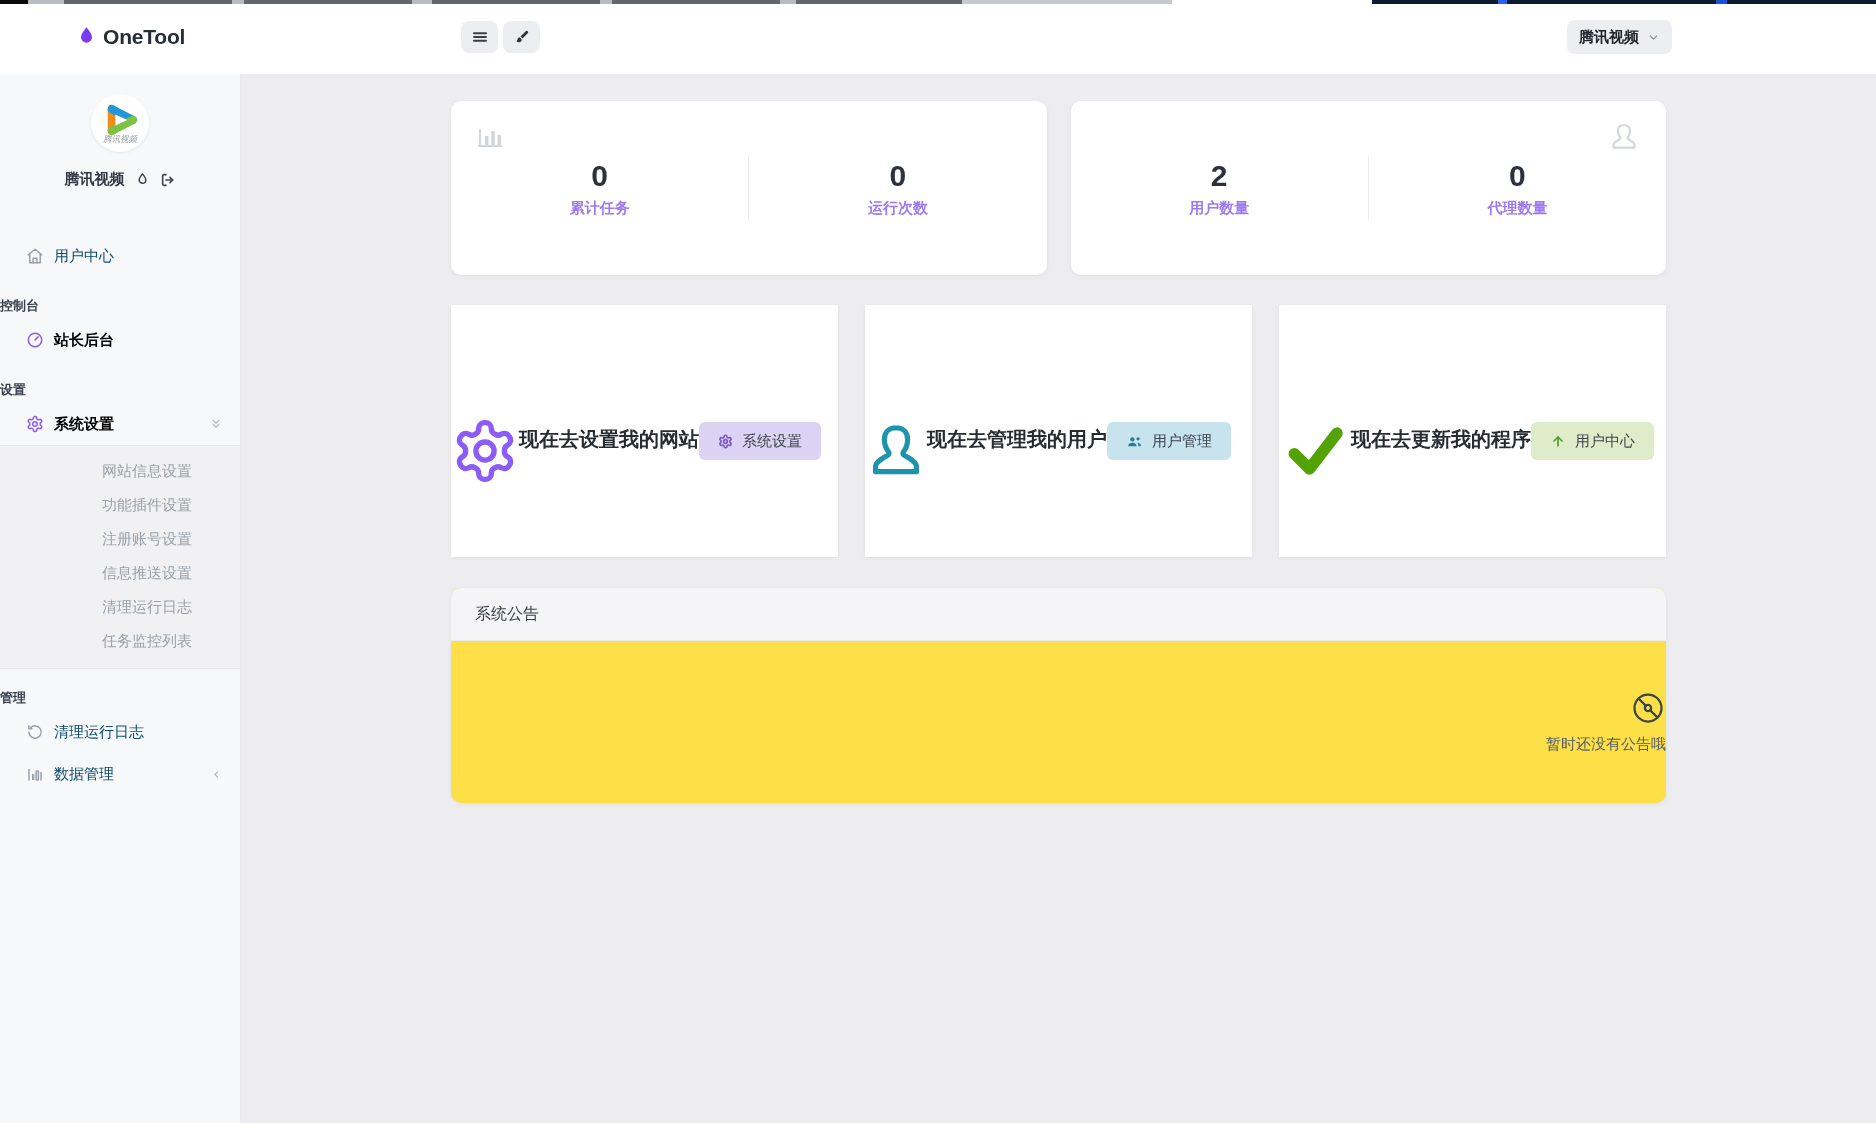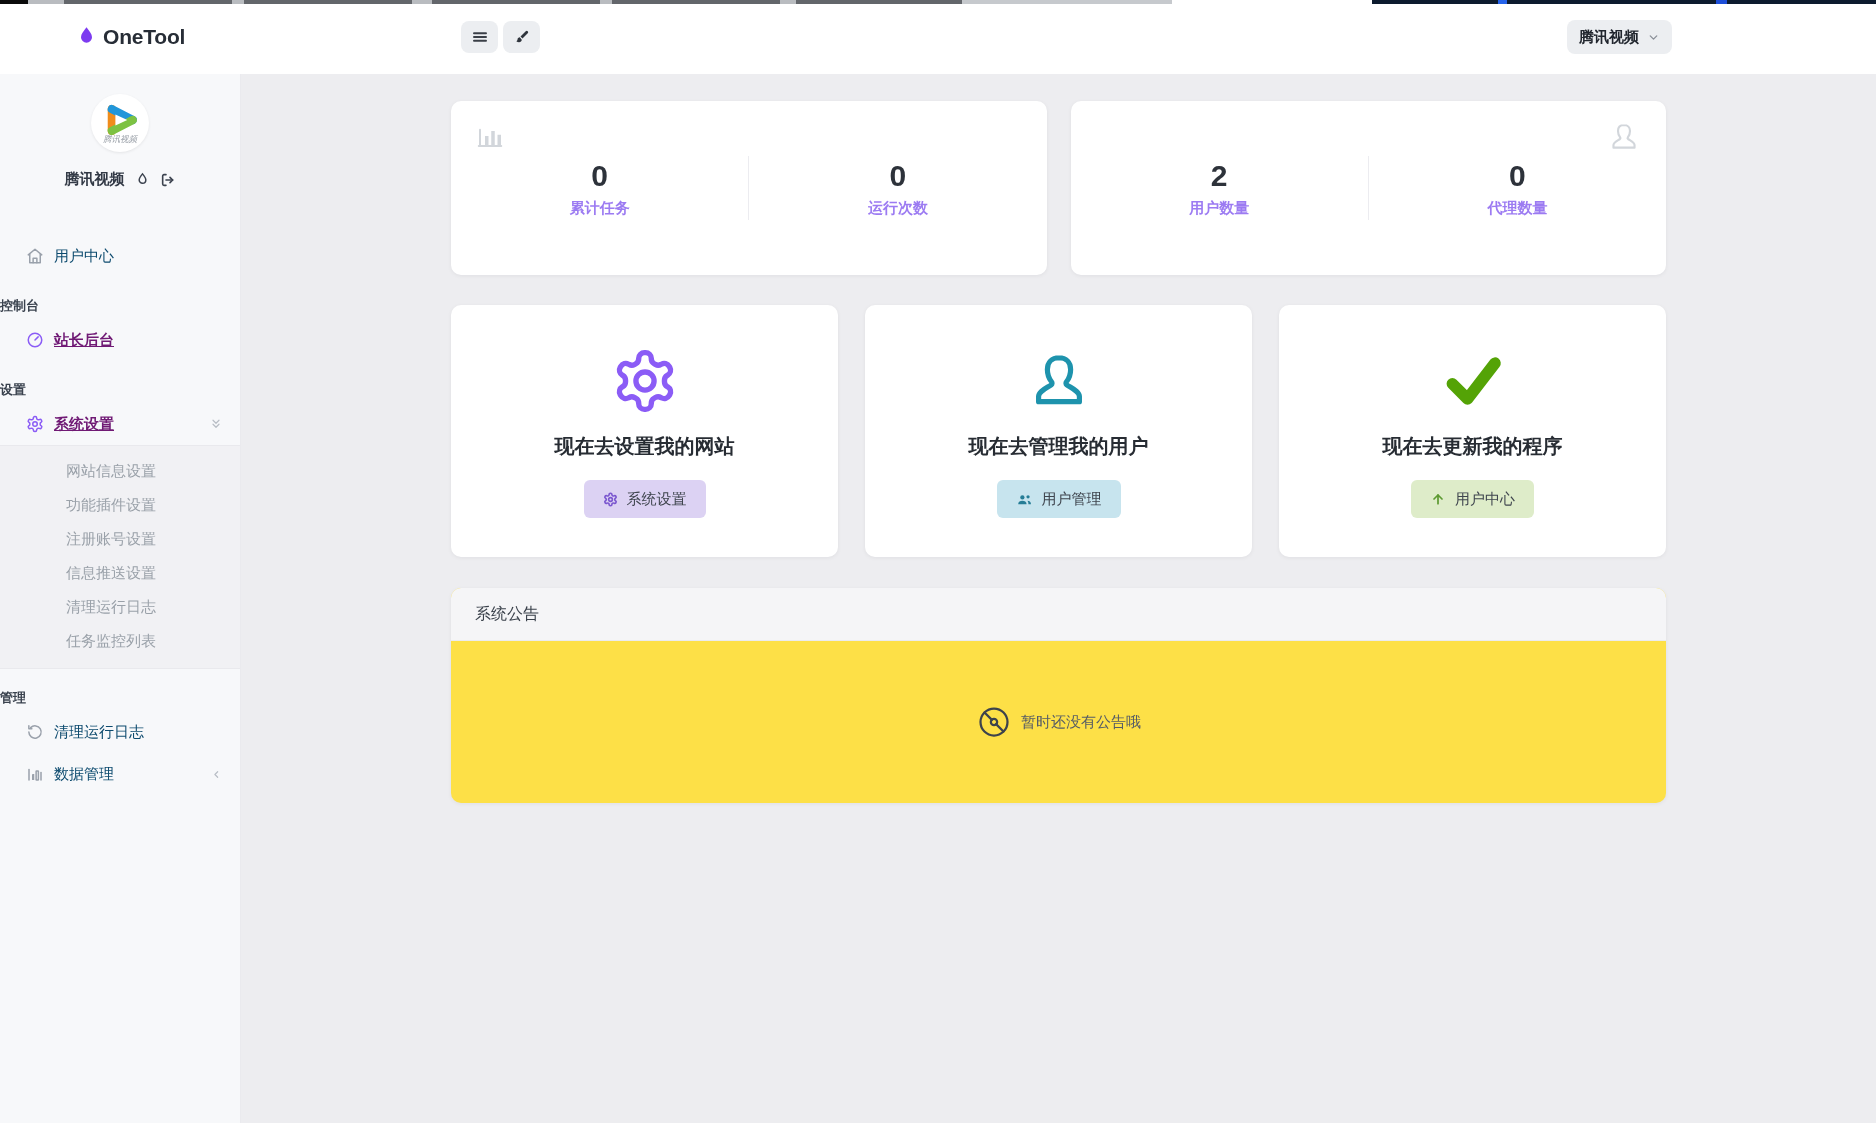--- a/index.html
+++ b/index.html
@@ -35,58 +35,58 @@
             align-items:center; justify-content:center; overflow:hidden; }
   .avatar-caption { font-size:8.5px; color:#9aa0a8; font-style:italic; margin-top:-6px; }
   .profile-row { margin-top:18px; display:flex; align-items:center; justify-content:center; gap:10px; }
   .profile-name { font-size:15px; font-weight:bold; color:#333a46; }
   .profile-ico { color:#3b424e; }
 
   .menu { margin-top:46px; }
   .m-item { height:42px; display:flex; align-items:center; padding:0 18px 0 25px;
             color:#0c4a6e; font-size:15px; cursor:pointer; }
   .m-item .ico { width:20px; margin-right:9px; color:#9aa1ab; display:flex; justify-content:center; }
-  .m-item.active { color:#701a75; font-weight:bold;text-decoration:underline; }
+  .m-item.active { color:#000000; font-weight:bold; }
   .m-item.active .ico { color:#8b5cf6; }
   .m-chevron { margin-left:auto; color:#b8bdc5; display:flex; }
   .section-h { margin:20px 0 4px; font-size:13px; font-weight:bold; color:#3a424e; }
-  .submenu { background:#f1f1f4; border-top:1px solid #e9e9ed; border-bottom:1px solid #e9e9ed; padding:8px 12px 10px; }
+  .submenu { background:#f1f1f4; border-top:1px solid #e9e9ed; border-bottom:1px solid #e9e9ed; padding:8px 12px 10px;text-align:center; }
   .sub-item { height:34px; line-height:34px; padding-left:54px; font-size:15px; color:#9aa1a9; cursor:pointer; }
 
   
   .main { position:absolute; top:74px; left:241px; right:0; bottom:0; overflow:hidden; }
   .content { width:1215px; margin:27px auto 0; }
   .row1 { display:flex; gap:24px; }
   .stat-card { flex:1; height:174px; background:#fff; border-radius:10px; position:relative;
                box-shadow:0 1px 4px rgba(20,20,40,.06); display:flex; align-items:center; }
   .corner-ico { position:absolute; top:20px; color:#d2d6db; }
   .corner-ico.left { left:24px; } .corner-ico.right { right:26px; }
   .stat-half { flex:1; text-align:center; }
   .stat-value { font-size:30px; font-weight:bold; color:#2d323a; line-height:1.1; }
   .stat-label { margin-top:7px; font-size:15px; font-weight:bold; color:#9c7bf2; }
   .stat-divider { width:1px; height:64px; background:#ececf0; }
 
   .row2 { display:flex; gap:27px; margin-top:30px; }
-  .action-card { flex:1; height:252px; background:#fff; border-radius:10px;
-                 box-shadow:0 1px 4px rgba(20,20,40,.06); display:flex; flex-direction:column; align-items:center; }
+  .action-card { flex:1; height:252px; background:#fff; border-radius:0;
+                 box-shadow:0 1px 4px rgba(20,20,40,.06); display:flex; flex-direction:row; align-items:center; }
   .action-ico { margin-top:40px; height:72px; display:flex; align-items:center; justify-content:center; }
   .action-title { margin-top:16px; font-size:20px; font-weight:bold; color:#272c33; }
   .action-btn { margin-top:20px; height:38px; border:none; border-radius:6px; padding:0 19px;
                 display:inline-flex; align-items:center; gap:9px; font-family:inherit;
                 font-size:15px; color:#3f454e; cursor:pointer; }
   .btn-purple { background:#dcd2f3; } .btn-purple .b-ico { color:#7b57cf; }
   .btn-teal   { background:#c7e4ee; } .btn-teal .b-ico { color:#257d96; }
   .btn-green  { background:#deecc9; } .btn-green .b-ico { color:#5d9a31; }
   .b-ico { display:flex; }
 
   .announce { margin-top:31px; background:#fde047; border-radius:10px; overflow:hidden;
               box-shadow:0 1px 4px rgba(20,20,40,.06); }
   .announce-head { height:53px; background:#f5f5f7; border-bottom:1px solid #ebebee;
                    display:flex; align-items:center; padding:0 24px; font-size:16px; color:#3a414b; }
-  .announce-body { height:162px; display:flex; flex-direction:row; align-items:center;
+  .announce-body { height:162px; display:flex; flex-direction:column; align-items:flex-end;
                    justify-content:center; gap:9px; color:#3d434c; }
   .announce-empty-text { font-size:15px; color:#565c66; }
 </style>
 </head>
 <body>
 
 <div class="top-strip">
   <span style="left:0;width:28px;background:#0a0a0a;"></span>
   <span style="left:28px;width:36px;background:#b9bcc0;"></span>
   <span style="left:64px;width:168px;background:#63666b;"></span>

